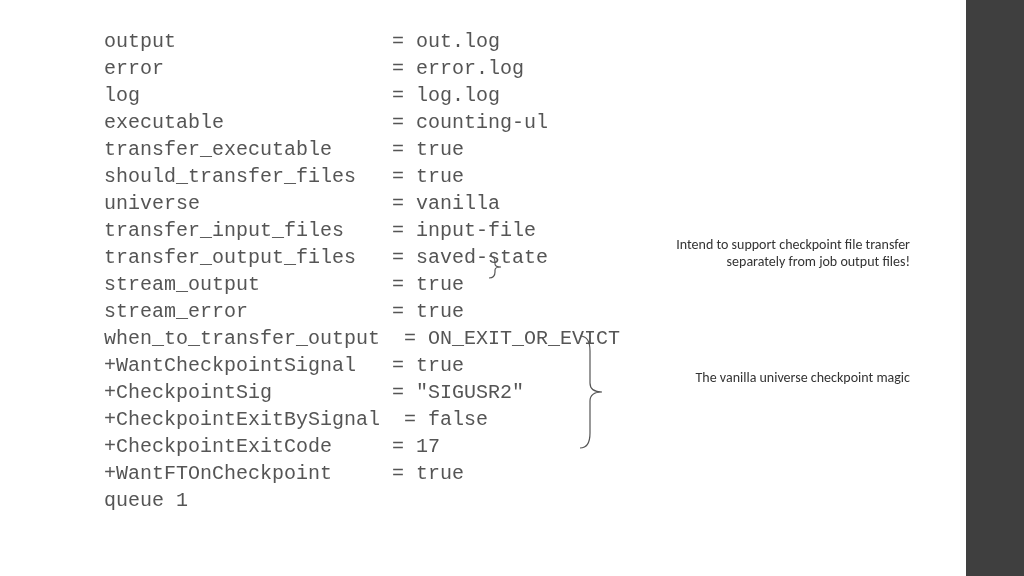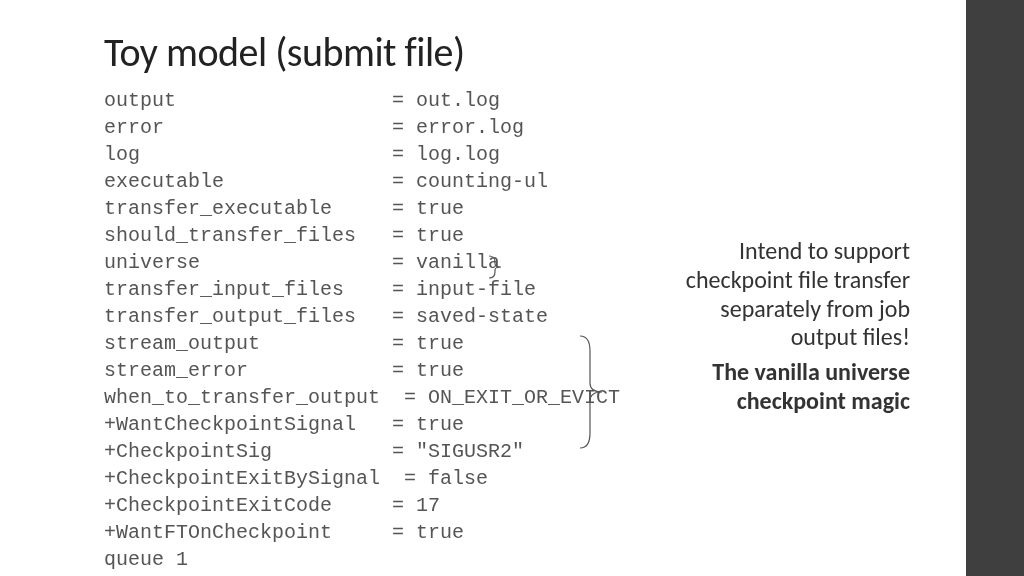--- a/index.html
+++ b/index.html
@@ -33,41 +33,40 @@
     .code-block {
       font-family: 'Courier New', Courier, monospace;
       font-size: 20px;
       line-height: 1.35;
       color: #555;
       white-space: pre;
     }
     .annotation {
       position: absolute;
       font-family: Calibri, 'Segoe UI', Arial, sans-serif;
-      font-size: 24px;
+      font-size: 14px;
       color: #333;
       text-align: right;
       line-height: 1.2;
     }
     .annotation.top { top: 237px; right: 114px; width: 260px; }
-    .annotation.bottom { top: 358px; right: 114px; width: 220px; font-weight: bold; }
+    .annotation.bottom { top: 370px; right: 114px; width: 220px; }
     .brace {
       position: absolute;
       stroke: #555;
       stroke-width: 1.2;
       fill: none;
     }
   </style>
 </head>
 <body>
 
 <div class="side-bar"></div>
 
 <div class="slide">
-  <h1 class="title">Toy model (submit file)</h1>
   <div class="code-block" id="code-target">output                  = out.log
 error                   = error.log
 log                     = log.log
 executable              = counting-ul
 transfer_executable     = true
 should_transfer_files   = true
 universe                = vanilla
 transfer_input_files    = input-file
 transfer_output_files   = saved-state
 stream_output           = true

